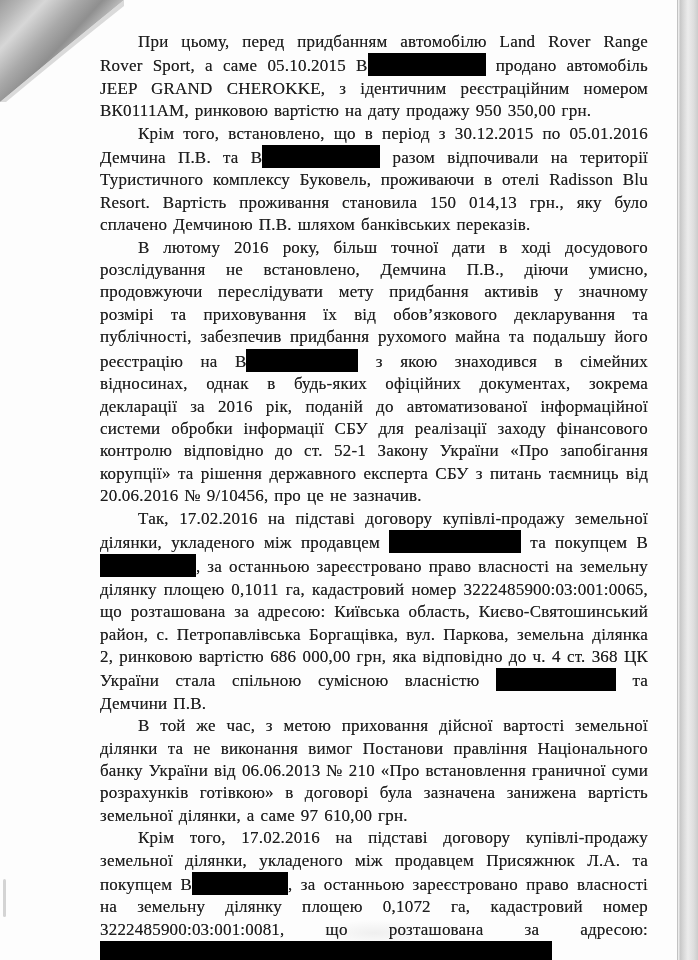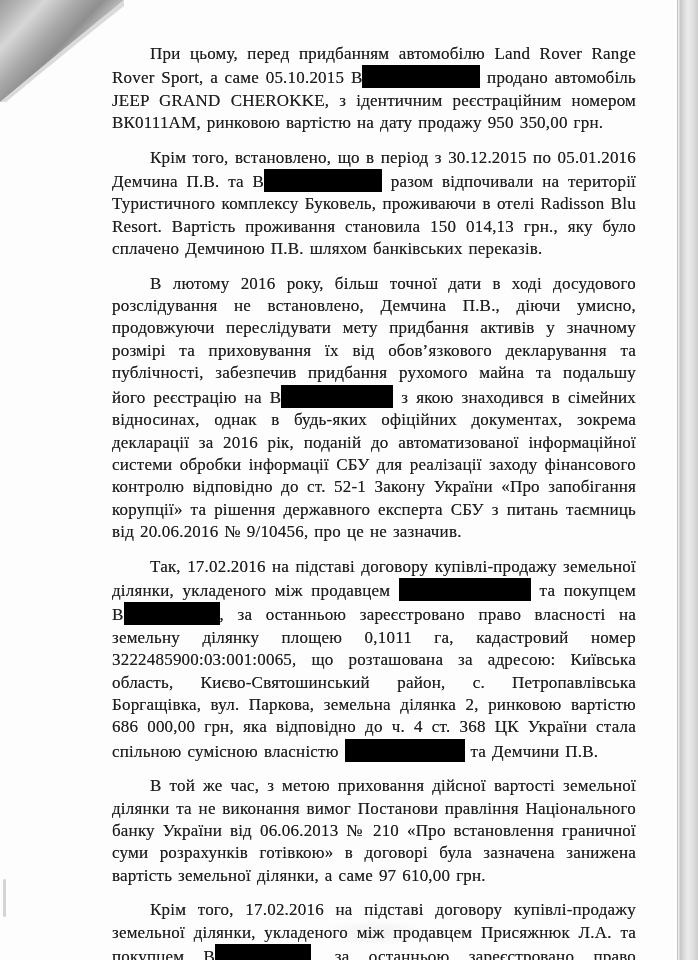--- a/index.html
+++ b/index.html
@@ -67,21 +67,21 @@
     left: 100px; top: 31px;
     width: 548px;
     color: var(--ink);
     font-size: 17px;
     line-height: 22.4px;
     letter-spacing: 0.2px;
     word-spacing: 1.5px;
     text-align: justify;
     text-shadow: 0 0 0.5px rgba(30,30,30,0.65);
   }
-  .doc-par { margin: 12px; text-indent: 38px; }
+  .doc-par { margin: 0; text-indent: 38px; }
   .redact {
     display: inline-block;
     background: var(--redaction);
     height: 23px;
     vertical-align: -5px;
   }
 </style>
 </head>
 <body>
 

